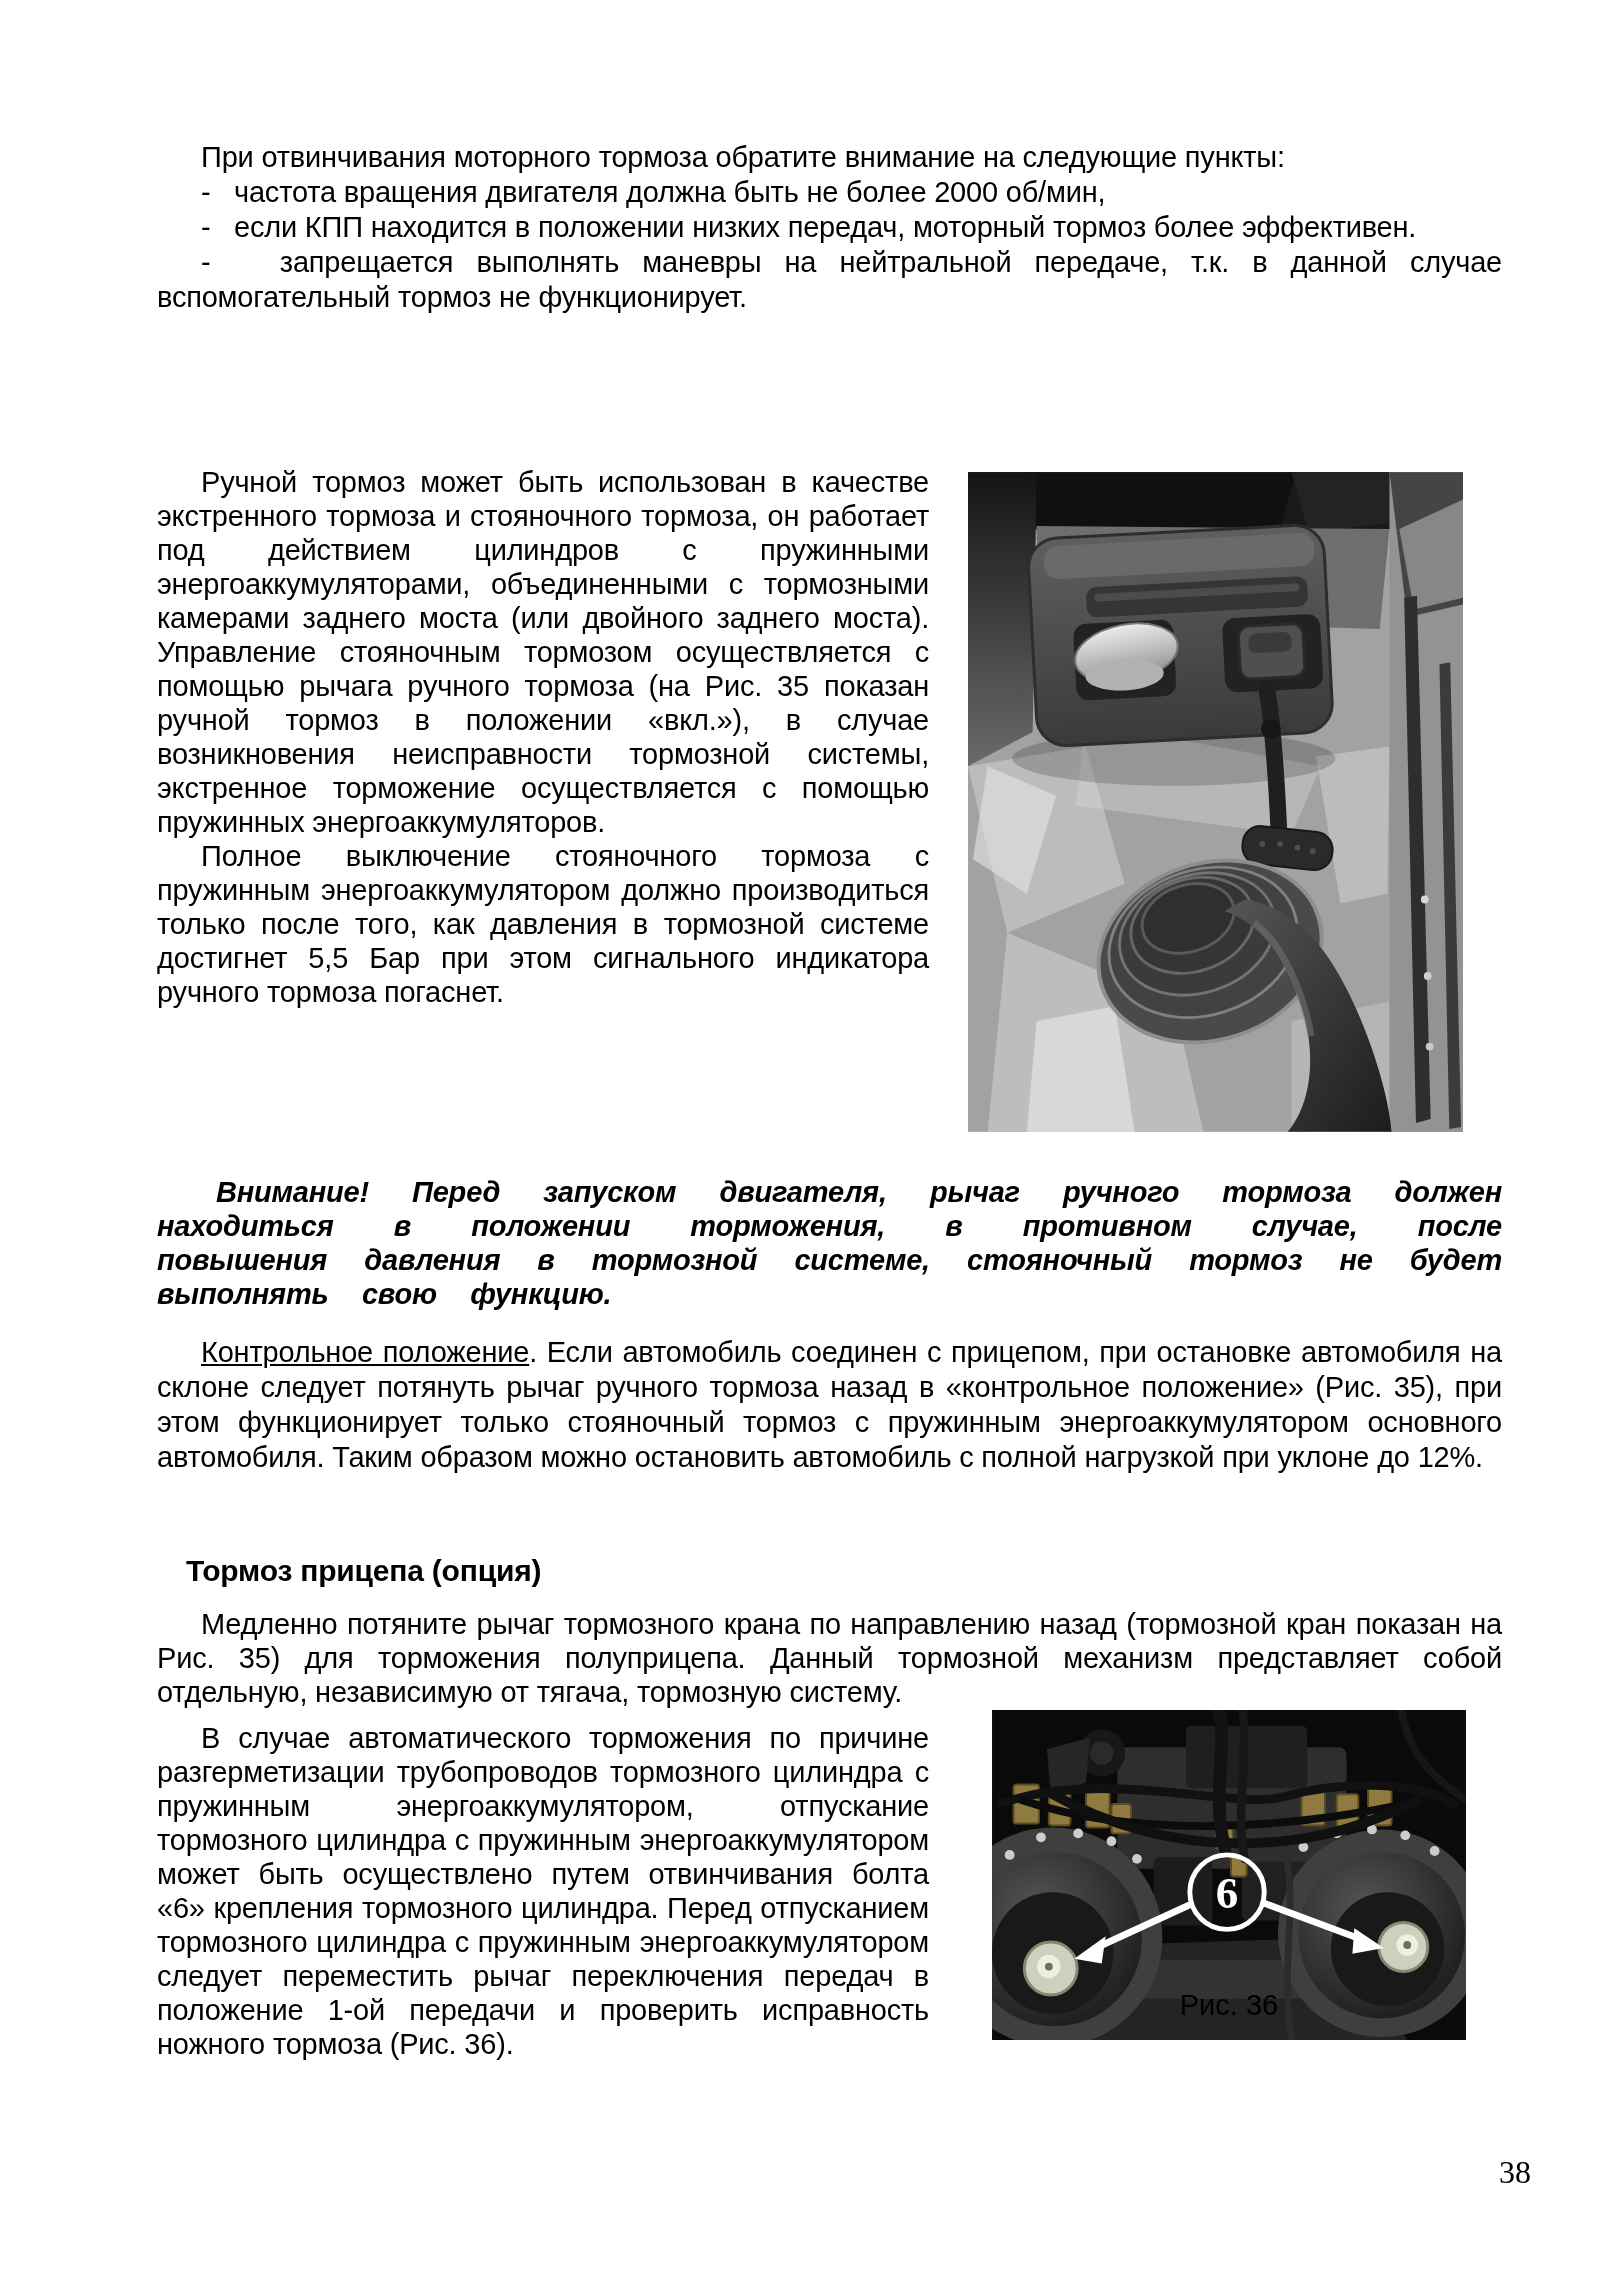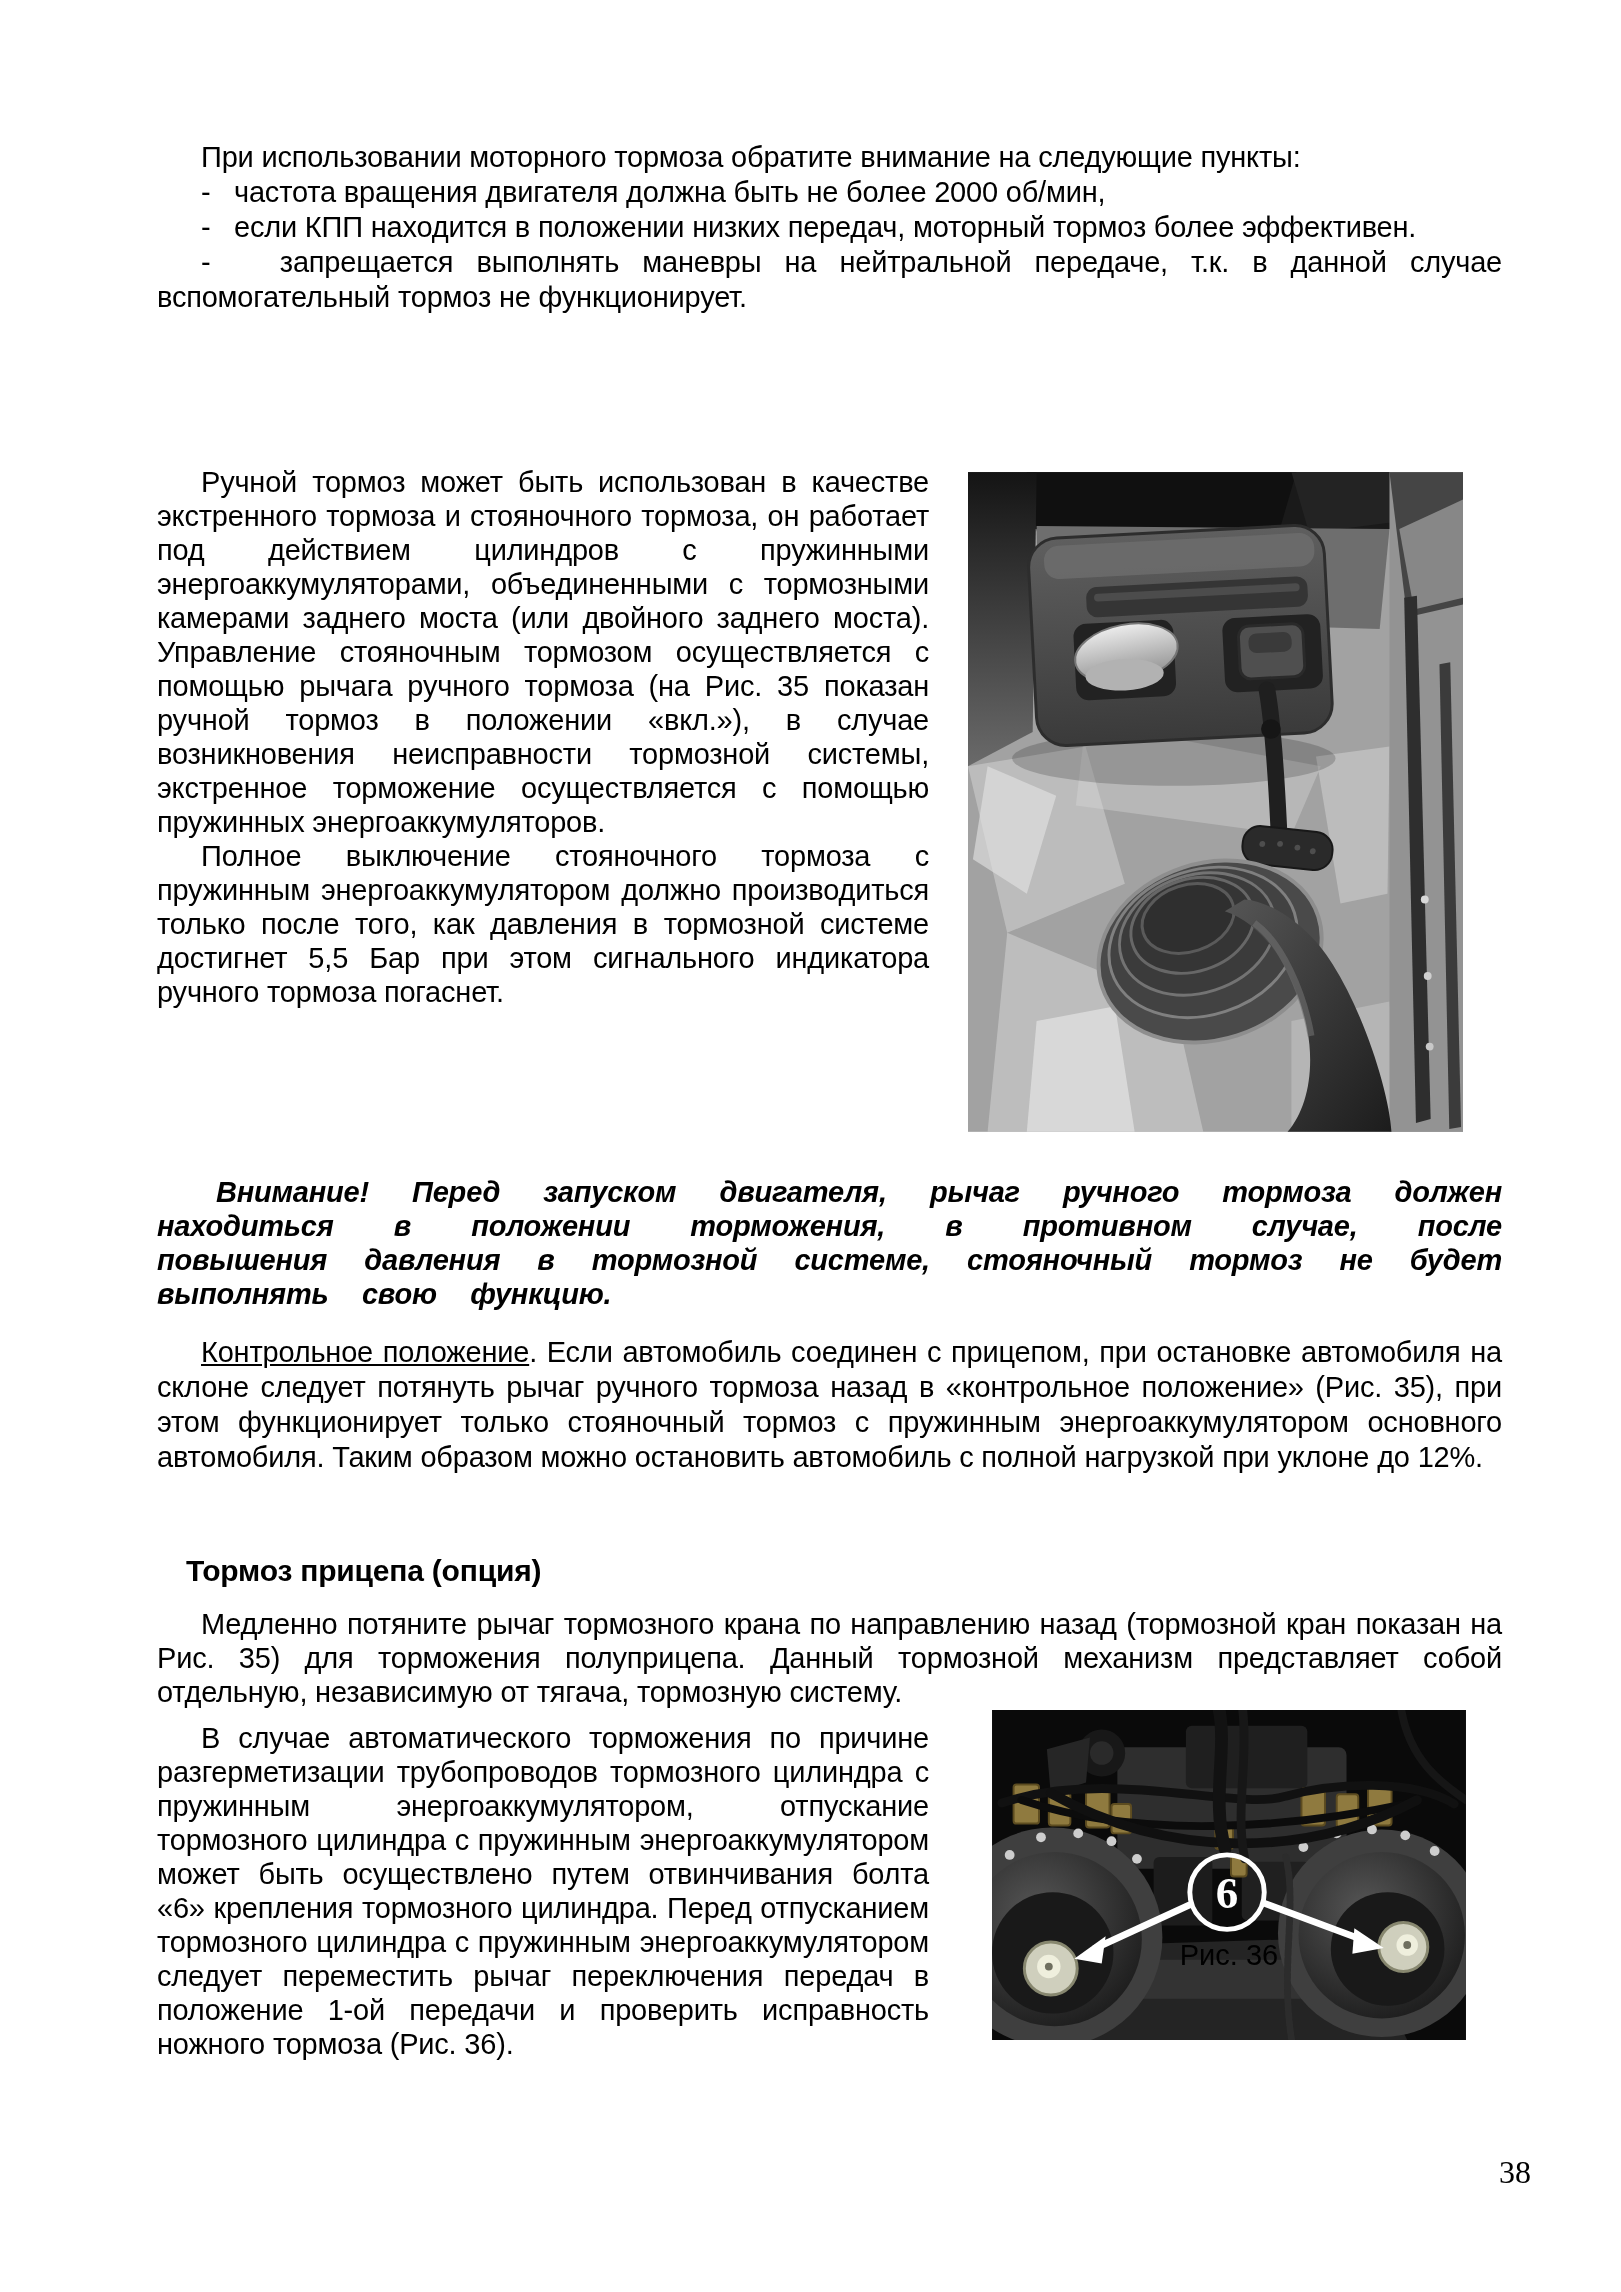--- a/index.html
+++ b/index.html
@@ -46,21 +46,21 @@
     text-align:center;
   }
   .photo-frame svg{display:block;}
 </style>
 </head>
 <body>
 
 <div class="page">
 
   <div class="abs ind" style="left:157px;top:140px;width:1345px;">
-    <p class="body-text ind">При использовании моторного тормоза обратите внимание на следующие пункты:</p>
+    <p class="body-text ind">При отвинчивания моторного тормоза обратите внимание на следующие пункты:</p>
     <p class="body-text ind">-&nbsp;&nbsp;&nbsp;частота вращения двигателя должна быть не более 2000 об/мин,</p>
     <p class="body-text ind">-&nbsp;&nbsp;&nbsp;если КПП находится в положении низких передач, моторный тормоз более эффективен.</p>
     <p class="body-text ind">-&nbsp;&nbsp;&nbsp;запрещается выполнять маневры на нейтральной передаче, т.к. в данной случае вспомогательный тормоз не функционирует.</p>
   </div>
 
 
   <div class="abs" style="left:157px;top:465px;width:772px;">
     <p class="body-text tight ind">Ручной тормоз может быть использован в качестве экстренного тормоза и стояночного тормоза, он работает под действием цилиндров с пружинными энергоаккумуляторами, объединенными с тормозными камерами заднего моста (или двойного заднего моста). Управление стояночным тормозом осуществляется с помощью рычага ручного тормоза (на Рис. 35 показан ручной тормоз в положении «вкл.»), в случае возникновения неисправности тормозной системы, экстренное торможение осуществляется с помощью пружинных энергоаккумуляторов.</p>
     <p class="body-text tight ind">Полное выключение стояночного тормоза с пружинным энергоаккумулятором должно производиться только после того, как давления в тормозной системе достигнет 5,5 Бар при этом сигнального индикатора ручного тормоза погаснет.</p>
   </div>
@@ -233,18 +233,18 @@
 
       <circle cx="240" cy="186" r="38" fill="none" stroke="#ffffff" stroke-width="5"></circle>
       <text x="240" y="202" text-anchor="middle" font-family="Liberation Serif, serif" font-size="46" font-weight="bold" fill="#ffffff">6</text>
 
       <line x1="204" y1="198" x2="104" y2="244" stroke="#ffffff" stroke-width="7"></line>
       <polygon points="84,254 116,231 112,259" fill="#ffffff"></polygon>
       <line x1="277" y1="197" x2="382" y2="236" stroke="#ffffff" stroke-width="7"></line>
       <polygon points="400,243 370,223 368,249" fill="#ffffff"></polygon>
     </svg>
   </div>
-  <div class="abs caption" style="left:992px;top:1939px;width:474px;">Рис. 36</div>
+  <div class="abs caption" style="left:992px;top:1989px;width:474px;">Рис. 36</div>
 
   <div class="abs pagenum" style="left:1433px;top:2154px;width:98px;text-align:right;">38</div>
 
 </div>
 
 
 </body></html>

